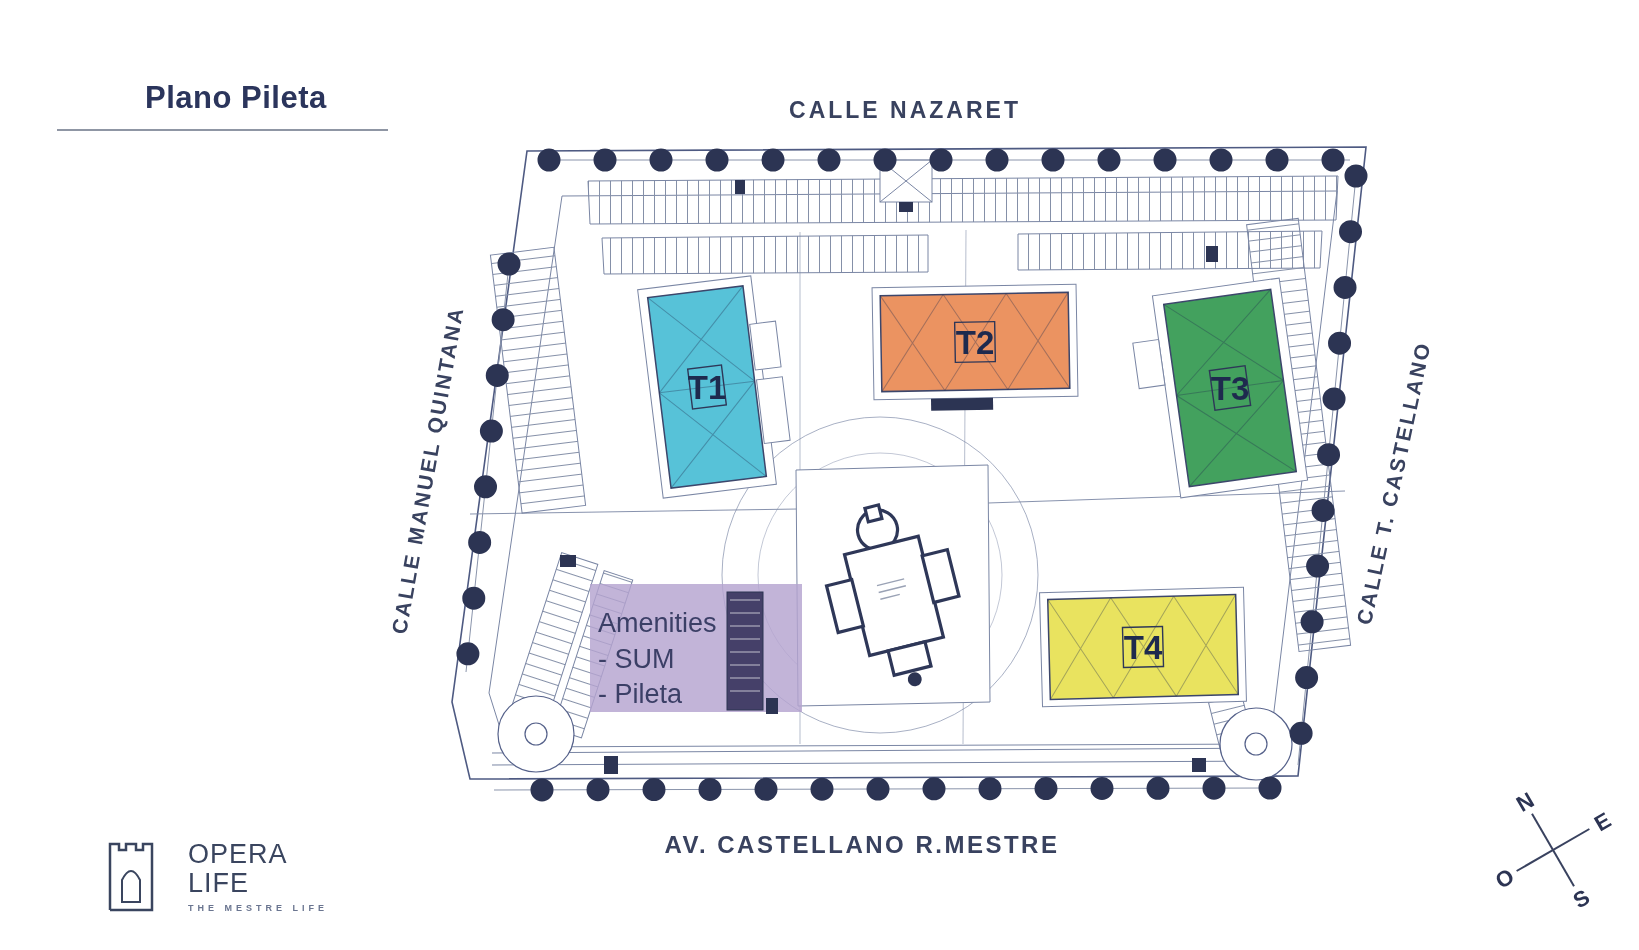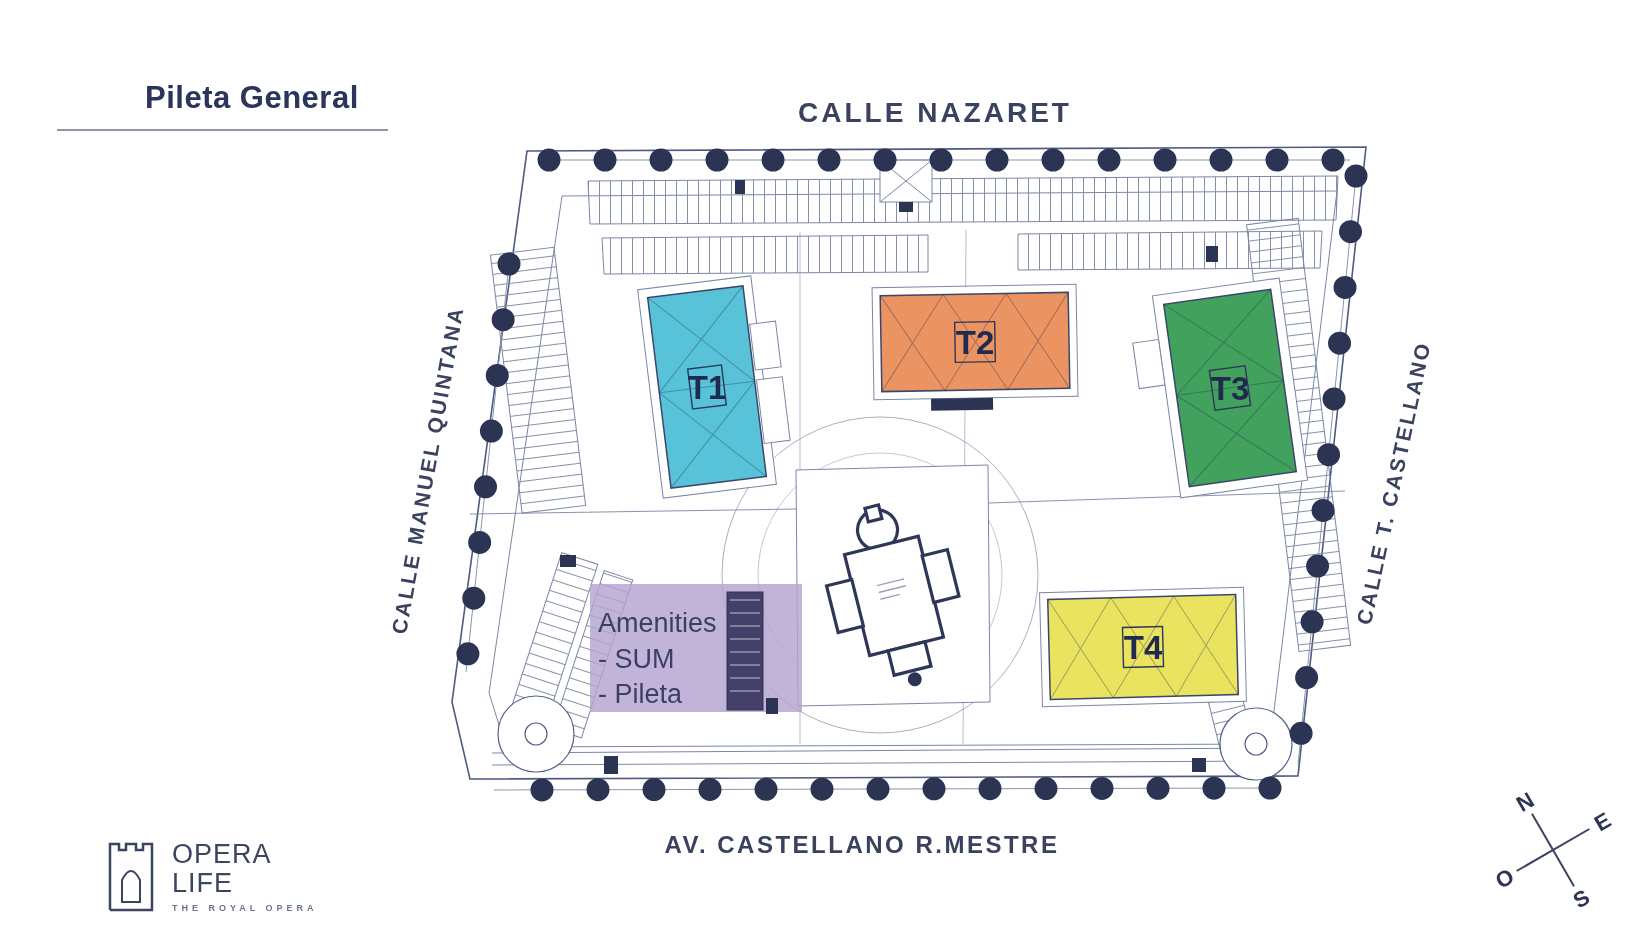--- a/index.html
+++ b/index.html
@@ -2,21 +2,21 @@
 <html><head>
 <meta charset="utf-8">
 <style>
   html,body{margin:0;padding:0;background:#ffffff;}
   #stage{position:relative;width:1639px;height:950px;background:#ffffff;overflow:hidden;
          font-family:"Liberation Sans",sans-serif;border-radius:14px;}
   .abs{position:absolute;}
   .page-title{left:145px;top:80px;font-size:31px;font-weight:700;color:#2b355c;letter-spacing:.5px;}
   .title-rule{left:57px;top:129px;width:331px;height:2px;background:#8f96a4;}
   .street{color:#39425f;font-weight:700;white-space:nowrap;}
-  .street-top{left:935px;top:97px;transform:translateX(-50%);font-size:28px;letter-spacing:3px;}
+  .street-top{left:905px;top:97px;transform:translateX(-50%);font-size:23px;letter-spacing:3px;}
   .street-bottom{left:862px;top:831px;transform:translateX(-50%);font-size:24px;letter-spacing:2.5px;}
   .street-left{left:428px;top:470px;transform:translate(-50%,-50%) rotate(-80deg);font-size:21px;letter-spacing:2.5px;}
   .street-right{left:1394px;top:483px;transform:translate(-50%,-50%) rotate(-78deg);font-size:21px;letter-spacing:2.5px;}
   svg{display:block;}
   svg text{font-family:"Liberation Sans",sans-serif;}
   .tower-label{font-size:33px;font-weight:700;fill:#1e2a4e;}
   .amen-text{font-size:27px;fill:#3b3f66;}
   .logo-text{color:#3a455f;}
   .logo-line{font-size:27px;letter-spacing:1px;line-height:29px;font-weight:400;}
   .logo-tag{font-size:9px;letter-spacing:4px;color:#6a7590;font-weight:700;margin-top:5px;}
@@ -157,46 +157,46 @@
     <text class="tower-label" x="707" y="399" text-anchor="middle">T1</text>
     <text class="tower-label" x="975" y="354" text-anchor="middle">T2</text>
     <text class="tower-label" x="1230" y="400" text-anchor="middle">T3</text>
     <text class="tower-label" x="1143" y="659" text-anchor="middle">T4</text>
 
     <text class="amen-text" x="598" y="632">Amenities</text>
     <text class="amen-text" x="598" y="668">- SUM</text>
     <text class="amen-text" x="598" y="703">- Pileta</text>
   </svg>
 
-  <div class="abs page-title">Pileta General</div>
+  <div class="abs page-title">Plano Pileta</div>
   <div class="abs title-rule"></div>
 
   <div class="abs street street-top">CALLE NAZARET</div>
   <div class="abs street street-left">CALLE MANUEL QUINTANA</div>
   <div class="abs street street-right">CALLE T. CASTELLANO</div>
   <div class="abs street street-bottom">AV. CASTELLANO R.MESTRE</div>
 
   <svg class="abs" style="left:1478px;top:772px" width="150" height="150" viewBox="0 0 150 150">
     <g transform="rotate(-30 75 78)" stroke="#39425f" stroke-width="2" fill="none">
       <line x1="75" y1="36" x2="75" y2="120"></line>
       <line x1="33" y1="78" x2="117" y2="78"></line>
     </g>
     <g transform="rotate(-30 75 78)" fill="#2c3453" font-size="22" font-weight="700" text-anchor="middle">
       <text x="75" y="30">N</text>
       <text x="132" y="86">E</text>
       <text x="75" y="142">S</text>
       <text x="19" y="86">O</text>
     </g>
   </svg>
 
-  <div class="abs" style="left:106px;top:840px;display:flex;gap:14px;">
+  <div class="abs" style="left:106px;top:840px;display:flex;gap:30px;">
     <svg width="52" height="74" viewBox="0 0 52 74">
       <path d="M4,70 V14 M4,14 V4 H13 V10 H20 V4 H30 V10 H37 V4 H46 V14 M46,14 V70 H4" fill="none" stroke="#3a455f" stroke-width="2.5"></path>
       <path d="M16,62 V40 Q25,22 34,40 V62 Z" fill="none" stroke="#3a455f" stroke-width="2"></path>
     </svg>
     <div class="logo-text">
       <div class="logo-line">OPERA</div>
       <div class="logo-line">LIFE</div>
-      <div class="logo-tag">THE ROYAL OPERA</div>
+      <div class="logo-tag">THE MESTRE LIFE</div>
     </div>
   </div>
 
 </div>
 
 </body></html>

